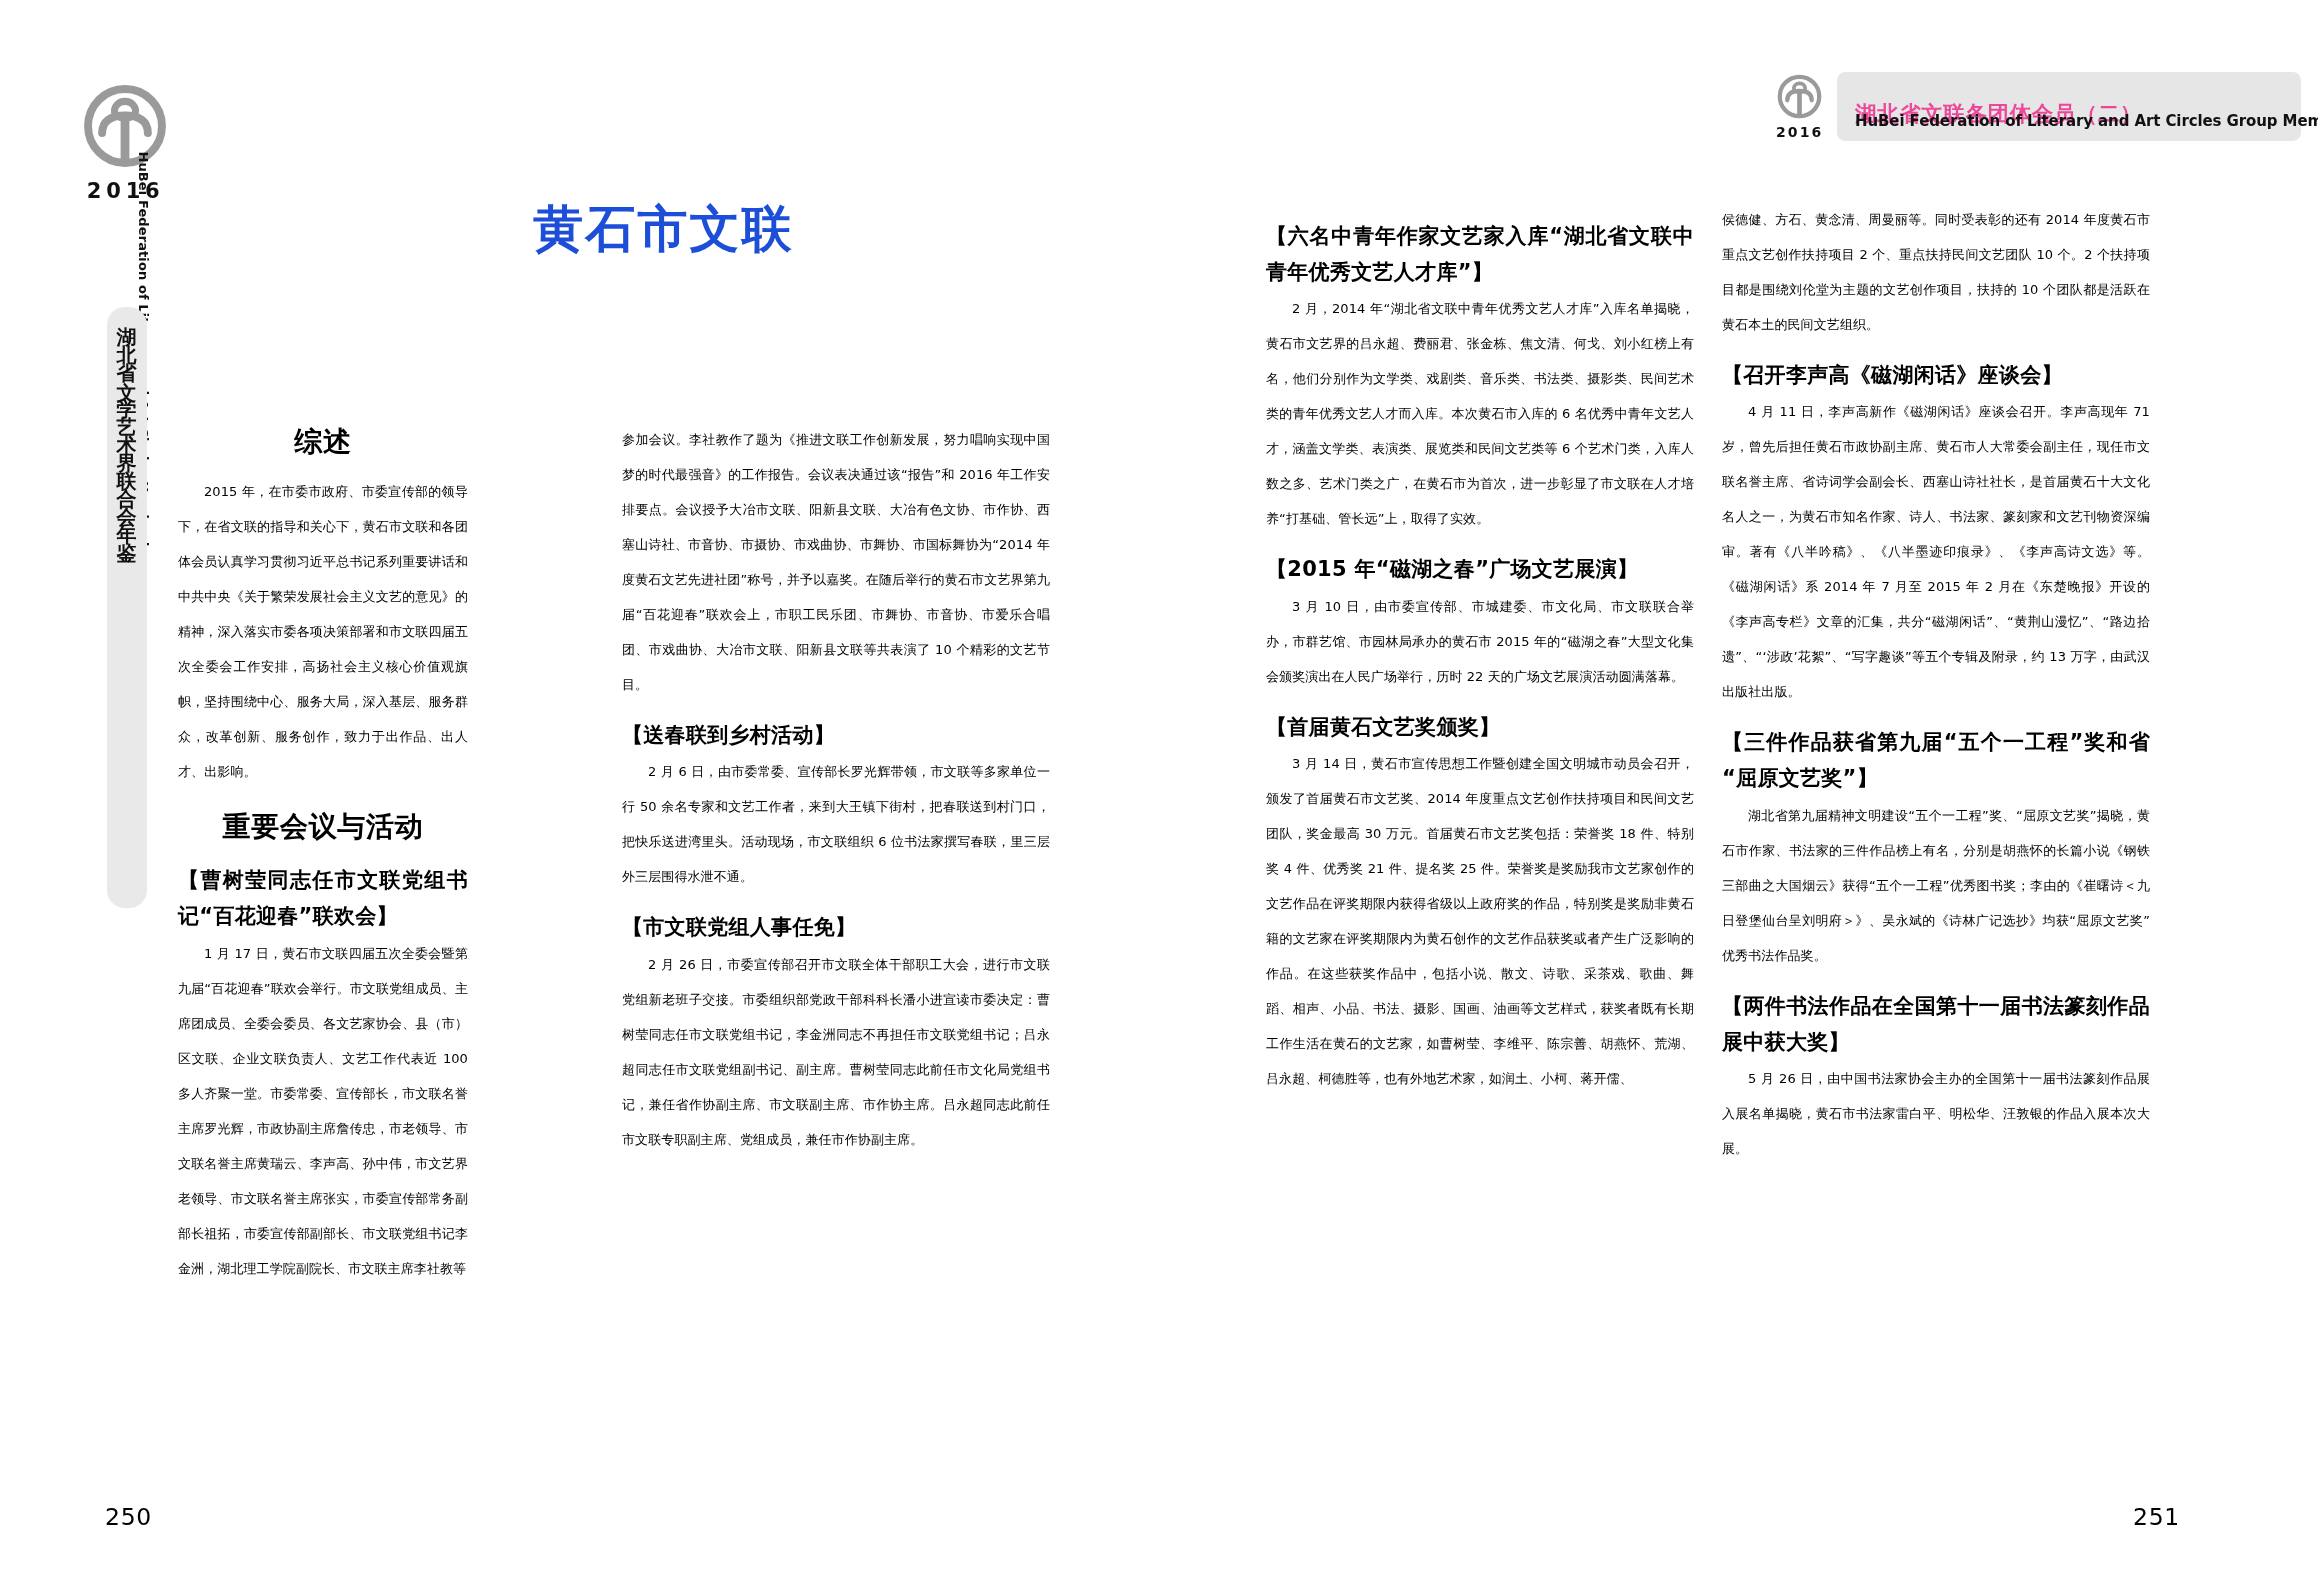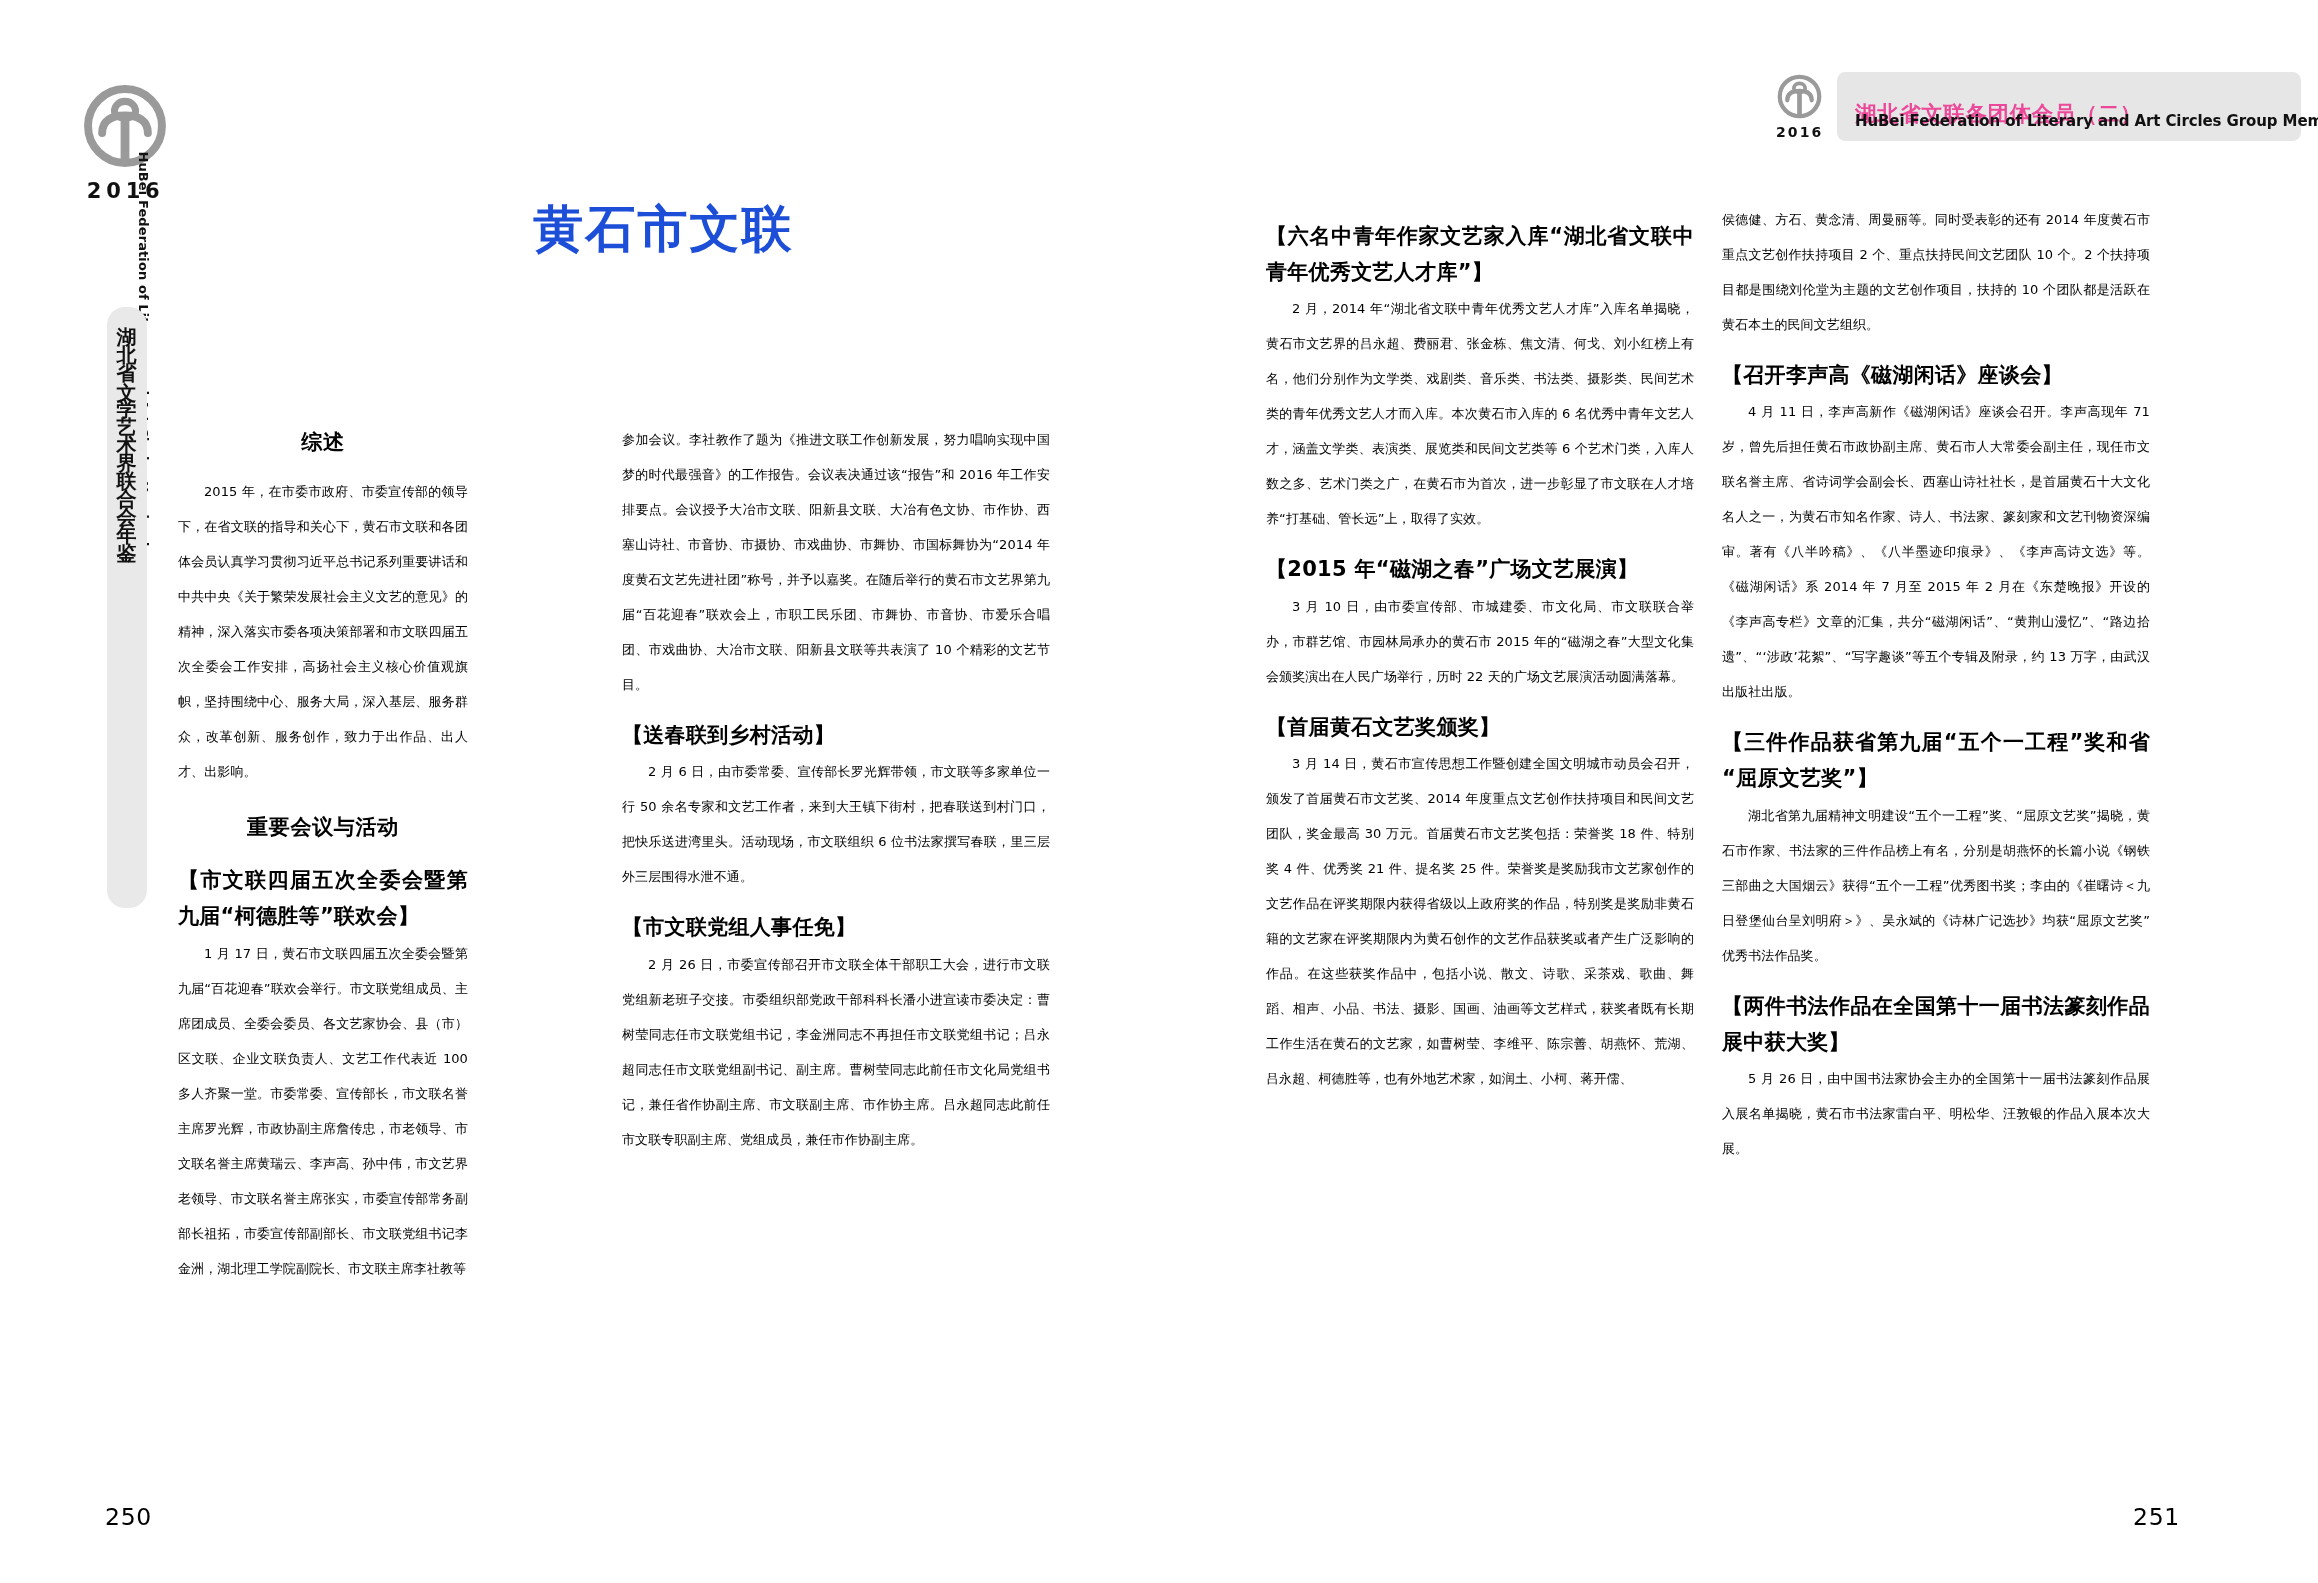--- a/index.html
+++ b/index.html
@@ -87,21 +87,21 @@
     font-size:17.6px;
     line-height:35px;
   }
   .col-1{left:178px;top:422px;width:290px;}
   .col-2{left:622px;top:422px;width:428px;}
   .col-3{left:1266px;top:202px;width:428px;}
   .col-4{left:1722px;top:202px;width:428px;}
 
   .h2{
     font-weight:700;
-    font-size:21px;
+    font-size:28px;
     line-height:40px;
     text-align:center;
     margin:18px 0 12.4px 0;
     letter-spacing:0.7px;
   }
   .h2.tight{margin-top:0;}
   .h3{
     font-weight:700;
     font-size:21px;
     line-height:36px;
@@ -172,21 +172,21 @@
     <div class="rp-cn">湖北省文联各团体会员（二）</div>
     <div class="rp-en">HuBei Federation of Literary and Art Circles Group Members</div>
   </div>
 
   <div class="main-title">黄石市文联</div>
 
   <div class="col col-1">
     <div class="h2 tight">综述</div>
     <p class="para">2015 年，在市委市政府、市委宣传部的领导下，在省文联的指导和关心下，黄石市文联和各团体会员认真学习贯彻习近平总书记系列重要讲话和中共中央《关于繁荣发展社会主义文艺的意见》的精神，深入落实市委各项决策部署和市文联四届五次全委会工作安排，高扬社会主义核心价值观旗帜，坚持围绕中心、服务大局，深入基层、服务群众，改革创新、服务创作，致力于出作品、出人才、出影响。</p>
     <div class="h2">重要会议与活动</div>
-    <div class="h3">【市文联四届五次全委会暨第九届“柯德胜等”联欢会】</div>
+    <div class="h3">【曹树莹同志任市文联党组书记“百花迎春”联欢会】</div>
     <p class="para">1 月 17 日，黄石市文联四届五次全委会暨第九届“百花迎春”联欢会举行。市文联党组成员、主席团成员、全委会委员、各文艺家协会、县（市）区文联、企业文联负责人、文艺工作代表近 100 多人齐聚一堂。市委常委、宣传部长，市文联名誉主席罗光辉，市政协副主席詹传忠，市老领导、市文联名誉主席黄瑞云、李声高、孙中伟，市文艺界老领导、市文联名誉主席张实，市委宣传部常务副部长祖拓，市委宣传部副部长、市文联党组书记李金洲，湖北理工学院副院长、市文联主席李社教等</p>
   </div>
 
   <div class="col col-2">
     <p class="para cont">参加会议。李社教作了题为《推进文联工作创新发展，努力唱响实现中国梦的时代最强音》的工作报告。会议表决通过该“报告”和 2016 年工作安排要点。会议授予大冶市文联、阳新县文联、大冶有色文协、市作协、西塞山诗社、市音协、市摄协、市戏曲协、市舞协、市国标舞协为“2014 年度黄石文艺先进社团”称号，并予以嘉奖。在随后举行的黄石市文艺界第九届“百花迎春”联欢会上，市职工民乐团、市舞协、市音协、市爱乐合唱团、市戏曲协、大冶市文联、阳新县文联等共表演了 10 个精彩的文艺节目。</p>
     <div class="h3">【送春联到乡村活动】</div>
     <p class="para">2 月 6 日，由市委常委、宣传部长罗光辉带领，市文联等多家单位一行 50 余名专家和文艺工作者，来到大王镇下街村，把春联送到村门口，把快乐送进湾里头。活动现场，市文联组织 6 位书法家撰写春联，里三层外三层围得水泄不通。</p>
     <div class="h3">【市文联党组人事任免】</div>
     <p class="para">2 月 26 日，市委宣传部召开市文联全体干部职工大会，进行市文联党组新老班子交接。市委组织部党政干部科科长潘小进宣读市委决定：曹树莹同志任市文联党组书记，李金洲同志不再担任市文联党组书记；吕永超同志任市文联党组副书记、副主席。曹树莹同志此前任市文化局党组书记，兼任省作协副主席、市文联副主席、市作协主席。吕永超同志此前任市文联专职副主席、党组成员，兼任市作协副主席。</p>
   </div>

